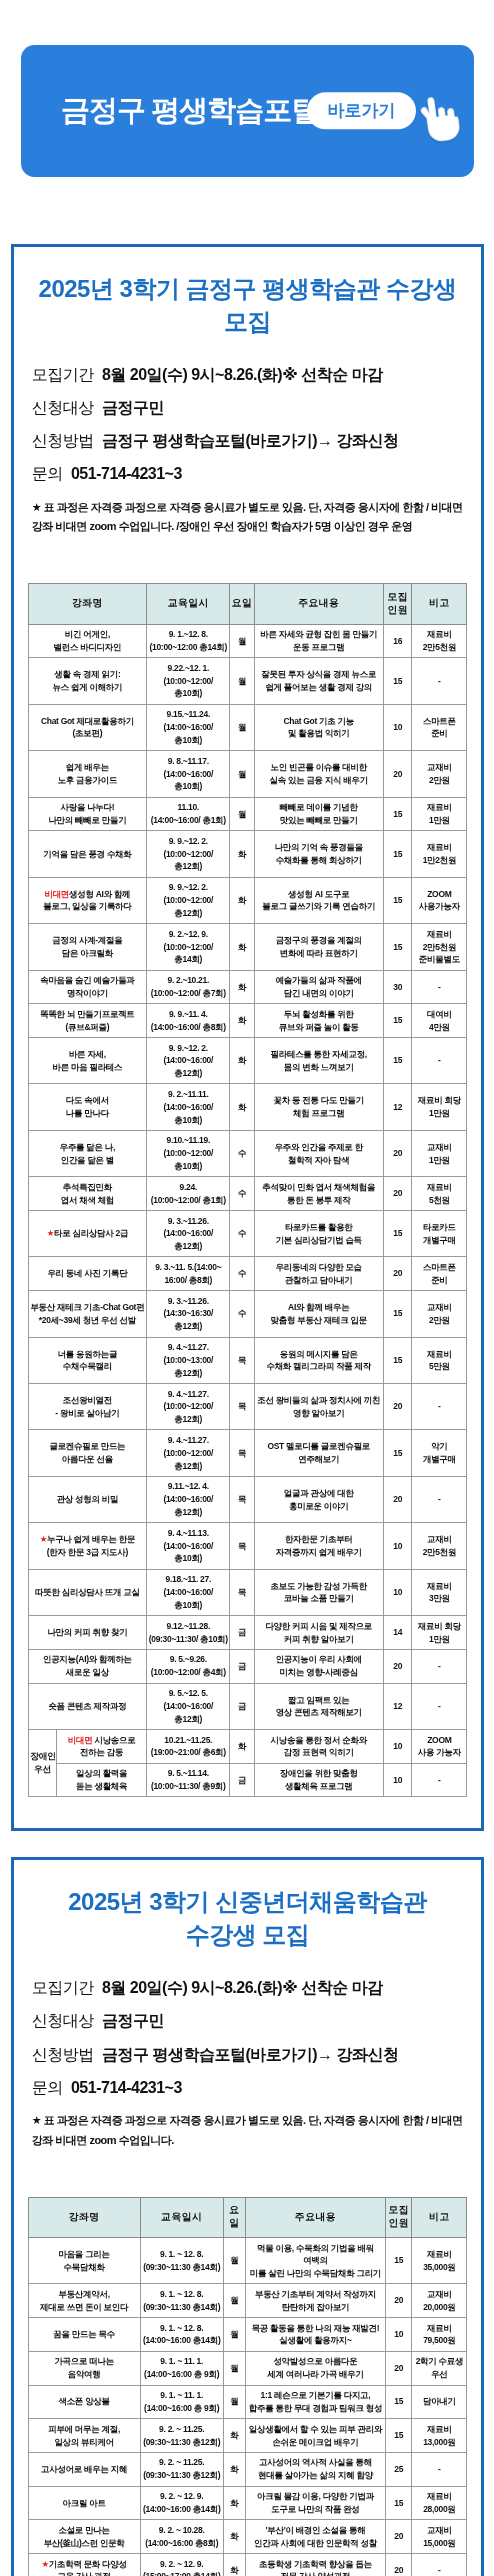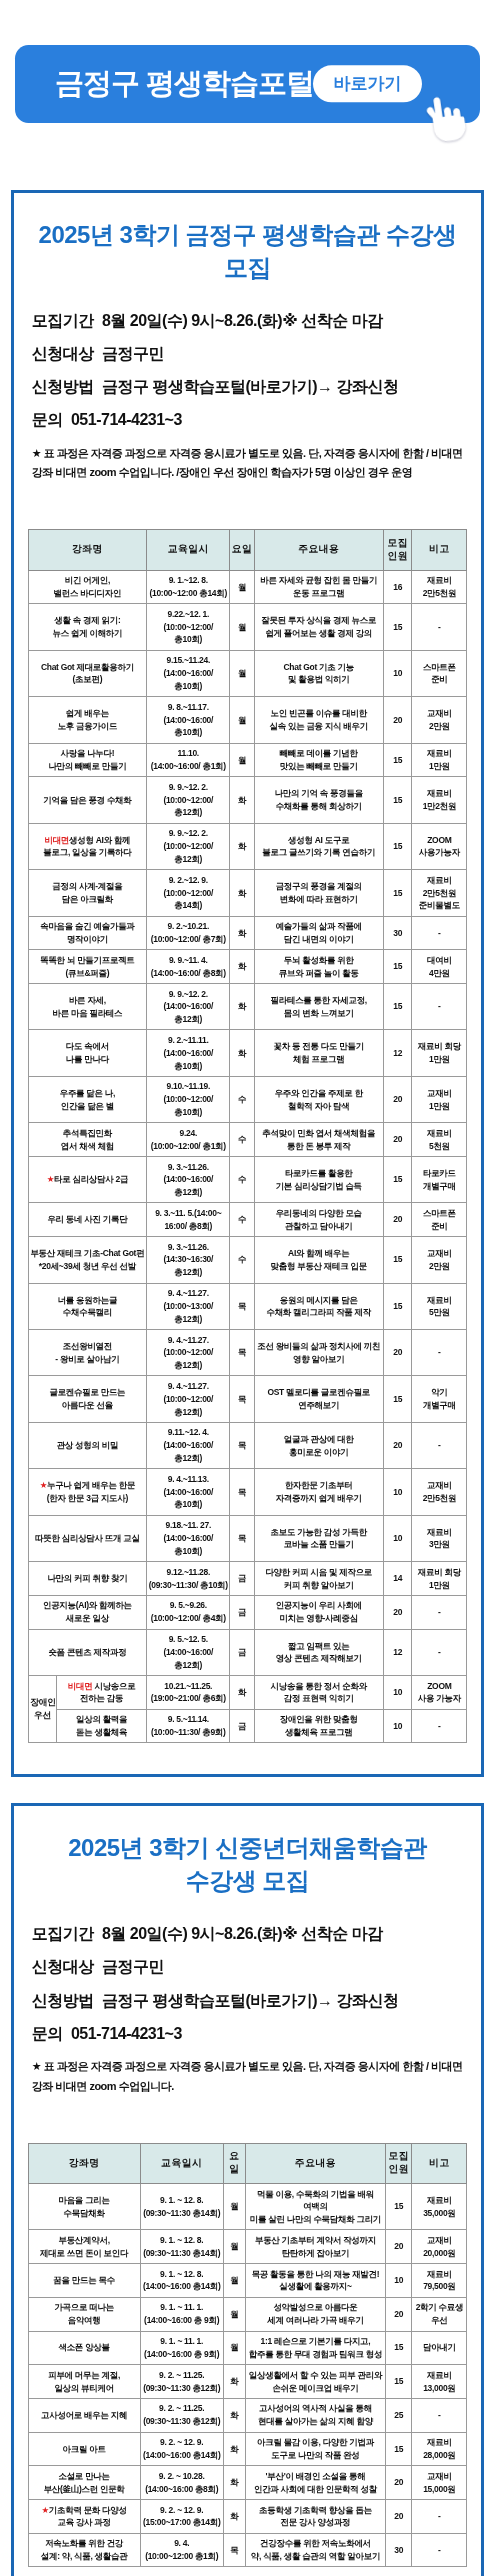--- a/index.html
+++ b/index.html
@@ -1,30 +1,30 @@
 <!DOCTYPE html>
 <html lang="ko" style="font-size:8.2px"><head>
 <meta charset="utf-8">
 <style>
   html,body{margin:0;padding:0;background:#fff;}
   body{width:495px;font-family:"Liberation Sans","DejaVu Sans",sans-serif;color:#111;}
   .page{width:495px;overflow:hidden;background:#fff;}
 
   
-  .banner{position:relative;margin:45px 15px 67px;height:78px;border-radius:13.4px;background:#2a7fdd;}
+  .banner{position:relative;margin:45px 21px 67px;height:132px;border-radius:13.4px;background:#2a7fdd;font-family:Liberation Serif, serif;}
   .banner-title{position:absolute;left:40px;top:50%;transform:translateY(-50%);color:#fff;font-size:29px;font-weight:900;letter-spacing:-1px;}
   .banner-cta{position:absolute;right:58px;top:50%;transform:translateY(-50%);background:#fff;color:#2a7fdd;font-size:17px;font-weight:900;padding:7.2px 20.6px;border-radius:31px;cursor:pointer;white-space:nowrap;}
   .hand-icon{position:absolute;right:9.3px;top:47px;width:54px;height:54px;transform:rotate(-8deg);filter:drop-shadow(0 1.5px 1px rgba(0,0,50,.25));}
 
   
   .box{border:3.1px solid var(--bd,#1a67b5);margin:0 11.3px 26px;padding:21.6px 13.4px 31px;background:#fff;}
   .sec-title{color:var(--tc,#1a6fc4);text-align:center;font-size:24px;font-weight:700;line-height:1.38;letter-spacing:-0.5px;margin:3.1px 0 27px;}
   .info-wrap{margin:0 4.1px 6.2px;}
   .info-line{display:flex;gap:8.2px;margin:0 0 12.4px;font-size:16px;line-height:1.3;align-items:flex-start;}
-  .ilabel{font-weight:700;white-space:nowrap;letter-spacing:-0.5px;}
+  .ilabel{font-weight:400;white-space:nowrap;letter-spacing:-0.5px;}
   .ivalue{font-weight:700;letter-spacing:-0.5px;}
   .note{font-size:11px;font-weight:700;line-height:1.8;letter-spacing:-0.5px;margin:1px 4.1px 24px;}
 
   
   table{width:100%;border-collapse:collapse;table-layout:fixed;border-top:1.5px solid #6f6f6f;border-bottom:1.5px solid #6f6f6f;margin-top:46px;}
   th{background:var(--thbg,#d8e9e9);font-size:9.8px;font-weight:800;padding:6.7px 1px;border:0.8px solid #8b8b8b;letter-spacing:0.5px;}
   td{font-size:8.5px;font-weight:700;text-align:center;padding:3.6px 1.5px;border:0.8px solid #9a9a9a;line-height:1.5;letter-spacing:-0.3px;word-break:keep-all;}
   td.group{font-size:8.8px;}
   .star,.red{color:#e01f1f;}
 </style>

